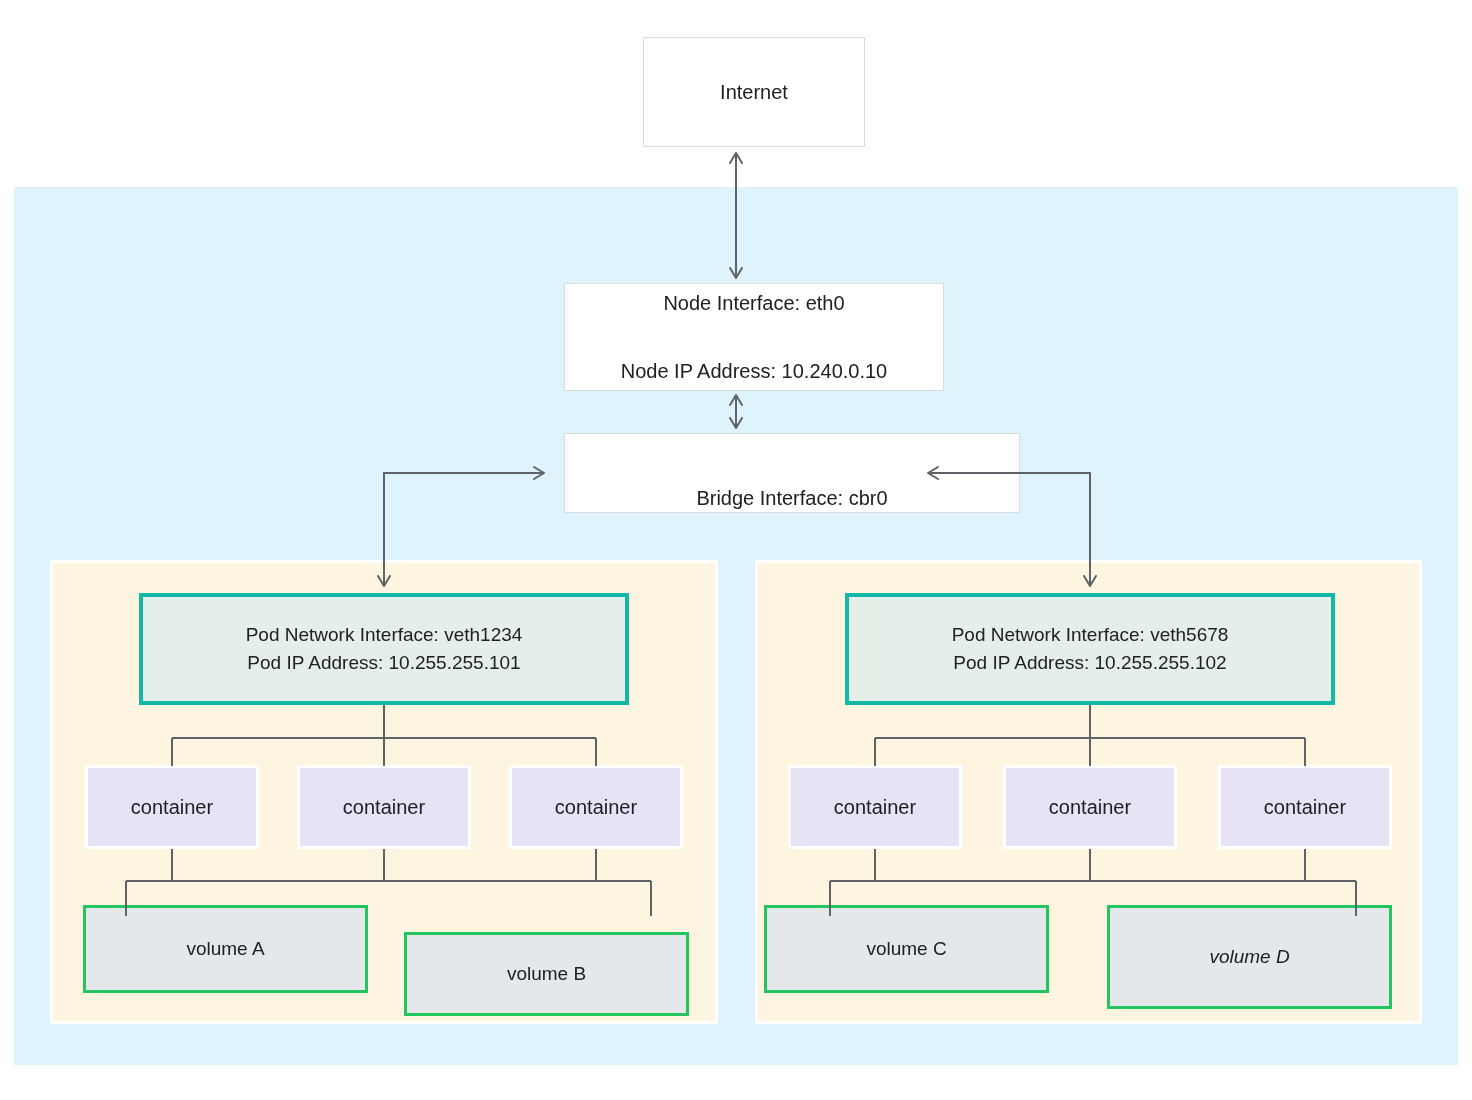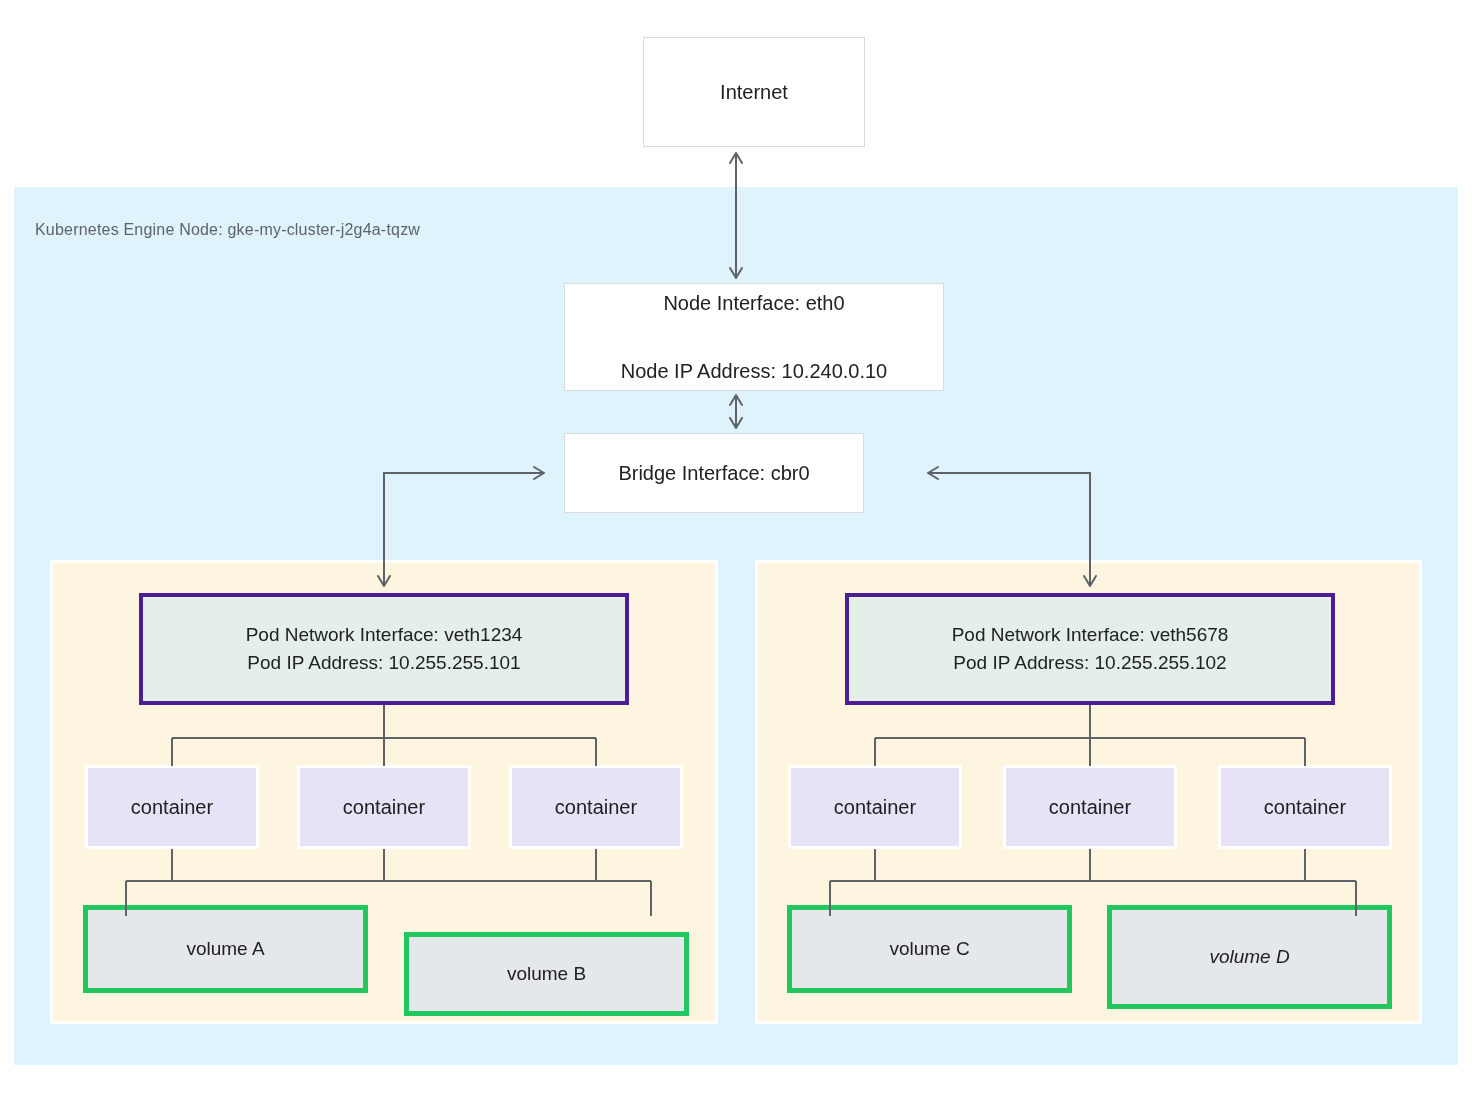--- a/index.html
+++ b/index.html
@@ -38,42 +38,42 @@
     margin-left: 18px;
   }
 
   .pod {
     background: var(--pod-bg, #fdf5df);
     border: 3px solid #ffffff;
   }
 
   .greenbox {
     background: var(--pod-interface-bg, #e4efe9);
-    border: 4px solid #4c1d95;
+    border: 4px solid #14b8a6;
     display: flex;
     flex-direction: column;
     align-items: center;
     justify-content: center;
     text-align: center;
     font-size: 19px;
     line-height: 28px;
   }
 
   .containerbox {
     background: var(--container-bg, #e7e2f5);
     border: 3px solid #ffffff;
     display: flex;
     align-items: center;
     justify-content: center;
     font-size: 20px;
   }
 
   .volumebox {
     background: var(--volume-bg, #e4e8ea);
-    border: 5px solid #22c55e;
+    border: 3px solid #22c55e;
     display: flex;
     align-items: center;
     justify-content: center;
     font-size: 19px;
   }
 
   svg.overlay {
     position: absolute;
     left: 0;
     top: 0;
@@ -84,35 +84,34 @@
     stroke-width: 2;
     fill: none;
   }
 </style>
 </head>
 <body>
 
 <div class="canvas">
 
   <div class="abs region-node" style="left:14px; top:187px; width:1444px; height:878px;"></div>
-  <div class="abs node-region-label" style="left:35px; top:221px;">Kubernetes Engine Node: gke-my-cluster-j2g4a-tqzw</div>
 
   <div class="abs pod" style="left:50px; top:560px; width:668px; height:464px;"></div>
   <div class="abs pod" style="left:755px; top:560px; width:667px; height:464px;"></div>
 
   <div class="abs whitebox" style="left:625px; top:37px; width:222px; height:110px;">
     <div>Internet</div>
   </div>
 
   <div class="abs whitebox" style="left:546px; top:283px; width:380px; height:108px;gap:40px;">
     <div>Node Interface: eth0</div>
     <div>Node IP Address: 10.240.0.10</div>
   </div>
 
-  <div class="abs whitebox" style="left:546px; top:433px; width:300px; height:80px;">
+  <div class="abs whitebox" style="left:546px; top:433px; width:456px; height:80px;justify-content:flex-end;">
     <div>Bridge Interface: cbr0</div>
   </div>
 
   <div class="abs greenbox" style="left:139px; top:593px; width:490px; height:112px;">
     <div>Pod Network Interface: veth1234</div>
     <div>Pod IP Address: 10.255.255.101</div>
   </div>
 
   <div class="abs containerbox" style="left:85px; top:765px; width:174px; height:84px;">container</div>
   <div class="abs containerbox" style="left:297px; top:765px; width:174px; height:84px;">container</div>
@@ -123,21 +122,21 @@
 
   <div class="abs greenbox" style="left:845px; top:593px; width:490px; height:112px;">
     <div>Pod Network Interface: veth5678</div>
     <div>Pod IP Address: 10.255.255.102</div>
   </div>
 
   <div class="abs containerbox" style="left:788px; top:765px; width:174px; height:84px;">container</div>
   <div class="abs containerbox" style="left:1003px; top:765px; width:174px; height:84px;">container</div>
   <div class="abs containerbox" style="left:1218px; top:765px; width:174px; height:84px;">container</div>
 
-  <div class="abs volumebox" style="left:787px; top:905px; width:285px; height:88px;">volume C</div>
+  <div class="abs volumebox" style="left:764px; top:905px; width:285px; height:88px;">volume C</div>
   <div class="abs volumebox" style="left:1107px; top:905px; width:285px; height:104px;font-style:italic;">volume D</div>
 
   <svg class="overlay" width="1472" height="1100" viewBox="0 0 1472 1100">
     <defs>
       <marker id="arrow" markerWidth="14" markerHeight="16" refX="11" refY="8" orient="auto-start-reverse" markerUnits="userSpaceOnUse">
         <path d="M 1 2 L 11 8 L 1 14" fill="none" style="stroke: var(--line, #5f6368);" stroke-width="2" stroke-linecap="round" stroke-linejoin="round"></path>
       </marker>
     </defs>
 
     <path class="connector" d="M 736 153 V 278" marker-start="url(#arrow)" marker-end="url(#arrow)"></path>

